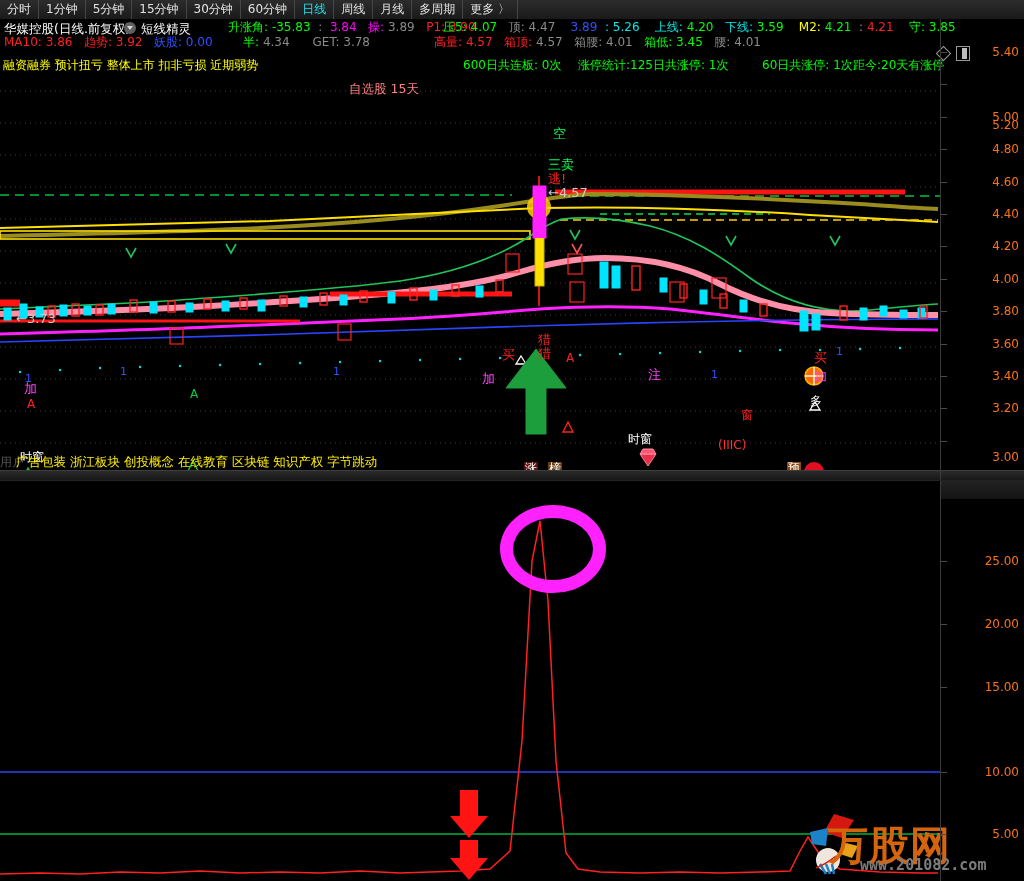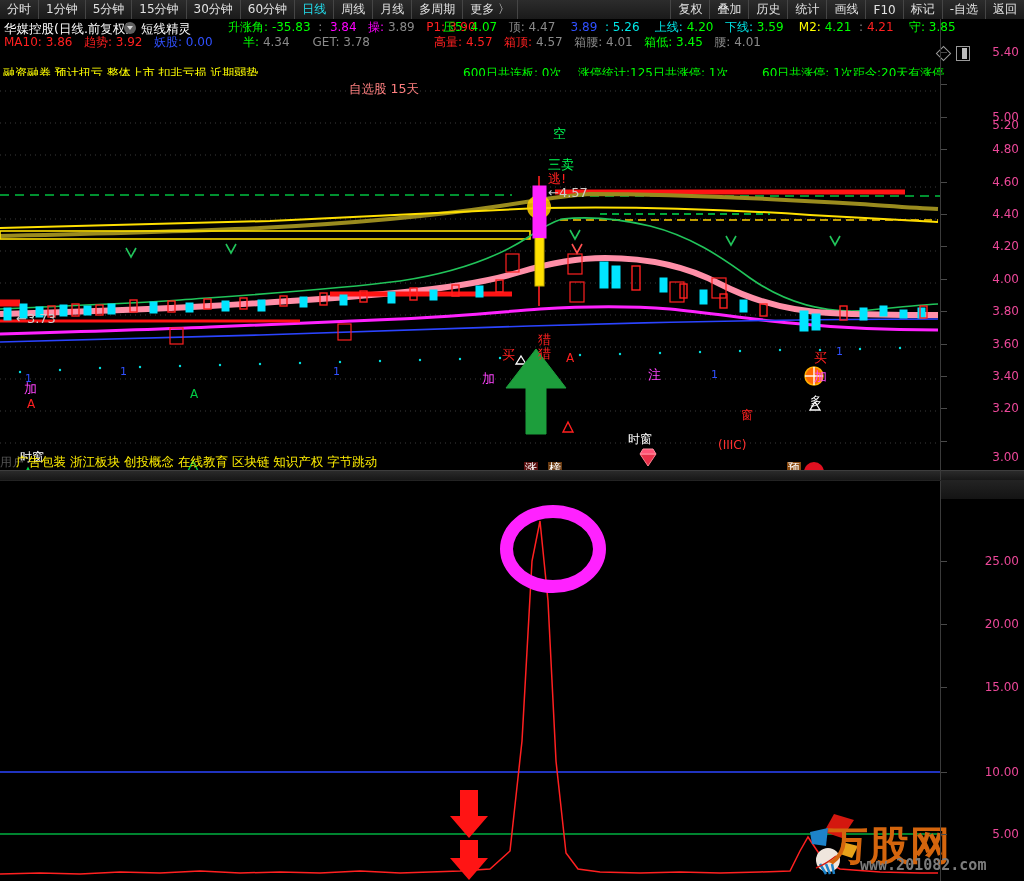--- a/index.html
+++ b/index.html
@@ -14,21 +14,21 @@
                color:#e2e2e2;border-right:1px solid #454545;white-space:nowrap;}
   #toolbar .tb.active{color:#22e0f0;}
   #tb-left{display:flex;border-radius:8px;}
   #tb-right{display:flex;margin-left:auto;}
   #tb-right .tb{border-left:1px solid #454545;border-right:none;}
 
   
   #infohdr{position:absolute;left:0;top:19px;width:1024px;height:57px;
            background:#000;font-size:12px;}
   .ln{position:absolute;white-space:nowrap;font-size:12px;line-height:13px;}
-  .row1{top:2px;}.row2{top:17px;}.row3{top:48px;}
+  .row1{top:2px;}.row2{top:17px;}.row3{top:40px;}
   .g{color:#00ff00;}.dk{color:#8a8a8a;}.w{color:#e8e8e8;}
   .r{color:#ff2020;}.m{color:#ff00ff;}.b{color:#3050ff;}
   .c{color:#00e8e8;}.y{color:#ffff00;}
 
   #stockname{position:absolute;left:4px;top:2px;color:#fff;font-size:12.5px;}
   #periodchip{position:absolute;left:124px;top:3px;width:12px;height:12px;
               border-radius:50%;background:#606060;}
   #periodchip:after{content:"";position:absolute;left:3px;top:4px;
               border-left:3px solid transparent;border-right:3px solid transparent;
               border-top:4px solid #d8d8d8;}
@@ -41,21 +41,21 @@
   #sqicon:after{content:"";position:absolute;left:5px;top:1px;width:5px;height:11px;
           background:#bdbdbd;}
 
   
   #mainchart{position:absolute;left:0;top:76px;width:940px;height:394px;}
   #subchart{position:absolute;left:0;top:481px;width:940px;height:400px;}
   #axis-main{position:absolute;left:940px;top:19px;width:84px;height:461px;
              border-left:1px solid #3a3a3a;}
   #axis-sub{position:absolute;left:940px;top:481px;width:84px;height:400px;
              border-left:1px solid #3a3a3a;}
-  .axlab{position:absolute;right:6px;color:#ec4899;font-size:12px;
+  .axlab{position:absolute;right:6px;color:#f97316;font-size:12px;
          transform:translateY(-50%);}
   .axtick{position:absolute;left:0;width:6px;height:1px;background:#4a4a4a;}
 
   
   .anno{position:absolute;font-size:13px;white-space:nowrap;line-height:13px;}
 
   
   #tagrow{position:absolute;left:0;top:452px;width:940px;height:20px;}
   #sepbar{position:absolute;left:0;top:470px;width:1024px;height:10px;
           background:linear-gradient(#2a2a2a,#151515);border-top:1px solid #3d3d3d;}
@@ -83,31 +83,20 @@
       <div class="tb">1分钟</div>
       <div class="tb">5分钟</div>
       <div class="tb">15分钟</div>
       <div class="tb">30分钟</div>
       <div class="tb">60分钟</div>
       <div class="tb active">日线</div>
       <div class="tb">周线</div>
       <div class="tb">月线</div>
       <div class="tb">多周期</div>
       <div class="tb">更多 〉</div>
-    </div>
-  <div id="tb-right">
-      <div class="tb">复权</div>
-      <div class="tb">叠加</div>
-      <div class="tb">历史</div>
-      <div class="tb">统计</div>
-      <div class="tb">画线</div>
-      <div class="tb">F10</div>
-      <div class="tb">标记</div>
-      <div class="tb">-自选</div>
-      <div class="tb">返回</div>
     </div>
 </div>
 
 <div id="infohdr">
 
   <div id="stockname">华媒控股(日线.前复权)</div>
   <div id="periodchip"></div>
   <div id="duanxian">短线精灵</div>
 
   <div class="ln row1" style="left:228px;">

